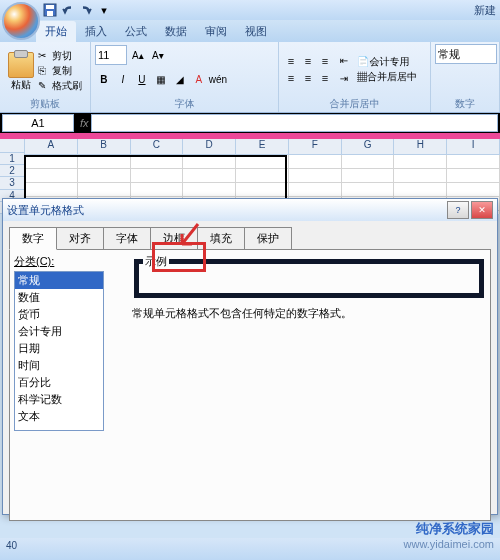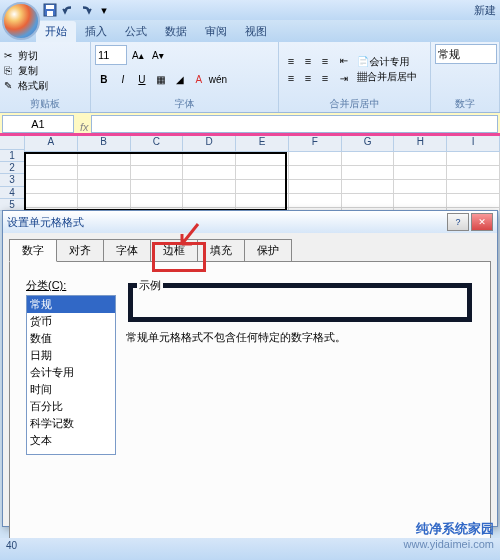--- a/index.html
+++ b/index.html
@@ -24,44 +24,44 @@
 .font-top{display:flex;align-items:center;gap:2px;height:22px}
 .font-sel{border:1px solid #9bb8db;background:#fff;height:18px;font-size:11px;padding:0 2px;display:flex;align-items:center}
 .font-name{width:68px}
 .font-size{width:26px}
 .tiny-btn{width:16px;height:16px;border:1px solid transparent;display:flex;align-items:center;justify-content:center;font-size:10px}
 .font-bot{display:flex;align-items:center;gap:1px;height:22px;margin-top:2px}
 .align-grid{display:grid;grid-template-columns:repeat(3,16px);grid-template-rows:repeat(2,16px);gap:1px}
 .align-grid div{border:1px solid transparent;display:flex;align-items:center;justify-content:center}
 .align-side{display:flex;flex-direction:column;gap:1px;font-size:10px;margin-left:4px}
 .num-sel{border:1px solid #9bb8db;background:#fff;height:18px;width:56px;font-size:11px;padding:0 2px;display:flex;align-items:center}
-.namebox-row{height:20px;background:#fef9c3;border-bottom:3px solid #ec4899;display:flex;align-items:flex-end}
+.namebox-row{height:20px;background:#000000;border-bottom:6px solid #ec4899;display:flex;align-items:center}
 .namebox{width:70px;height:16px;background:#fff;border:1px solid #9bb8db;margin:0 2px;text-align:center;font-size:11px;display:flex;align-items:center;justify-content:center}
 .fx-area{display:flex;align-items:center;gap:4px;margin-left:4px}
 .formula-bar{flex:1;height:16px;background:#fff;border:1px solid #9bb8db;margin:0 2px}
 .grid-area{background:#fff;height:75px;display:flex}
 .rowheads{display:flex;flex-direction:column}
 .corner{width:24px;height:16px;background:#e8eef6;border-right:1px solid #b8cfe8;border-bottom:1px solid #b8cfe8}
 .rowhead{width:24px;height:14px;background:#e8eef6;border-right:1px solid #b8cfe8;border-bottom:1px solid #b8cfe8;text-align:center;font-size:10px;color:#2b4a78}
 .cols{flex:1;overflow:hidden}
 .colheads{display:flex;height:16px}
 .colhead{width:52px;background:#e8eef6;border-right:1px solid #b8cfe8;border-bottom:1px solid #b8cfe8;text-align:center;font-size:10px;color:#2b4a78}
 .cells{display:flex;flex-direction:column}
 .cellrow{display:flex;height:14px}
 .cell{width:52px;border-right:1px solid #d4d4d4;border-bottom:1px solid #d4d4d4}
 .sel-range{position:absolute;border:2px solid #000;pointer-events:none}
-.dialog{position:absolute;left:2px;top:210px;width:494px;height:315px;background:#f0f0f0;border:1px solid #6a8bb8;box-shadow:2px 2px 8px rgba(0,0,0,.3)}
+.dialog{position:absolute;left:2px;top:198px;width:494px;height:315px;background:#f0f0f0;border:1px solid #6a8bb8;box-shadow:2px 2px 8px rgba(0,0,0,.3)}
 .dlg-title{height:22px;background:linear-gradient(#fff,#d6e6f8);display:flex;align-items:center;padding:0 4px;font-size:11px;color:#15428b}
 .dlg-ctrls{margin-left:auto;display:flex;gap:2px}
 .dlg-btn{width:20px;height:16px;background:linear-gradient(#f8f8f8,#d8d8d8);border:1px solid #888;display:flex;align-items:center;justify-content:center;font-size:9px}
 .dlg-close{background:linear-gradient(#f89898,#d84848);color:#fff}
 .dlg-tabs{display:flex;padding:6px 6px 0 6px;background:#f0f0f0}
 .dlg-tab{padding:3px 12px;border:1px solid #888;border-bottom:none;background:#f0f0f0;font-size:11px;margin-right:-1px;cursor:pointer;position:relative}
 .dlg-tab.active{background:#fcfcfc;z-index:2;border-bottom:1px solid #fcfcfc;margin-bottom:-1px}
-.dlg-body{border:1px solid #888;margin:0 6px 6px 6px;background:#fcfcfc;height:262px;padding:16px;display:flex;gap:10px;position:relative}
+.dlg-body{border:1px solid #888;margin:0 6px 6px 6px;background:#fcfcfc;height:262px;padding:4px;display:flex;gap:28px;position:relative}
 .cat-side{width:90px}
 .cat-label{font-size:11px;text-decoration:underline;margin-bottom:2px}
 .cat-list{border:1px solid #7a9ac8;background:#fff;height:158px;overflow:auto;font-size:11px}
 .cat-item{padding:1px 3px}
 .cat-item.sel{background:#3168c6;color:#fff}
 .sample-area{flex:1;font-size:11px}
 .sample-box{border:5px solid #0f172a;height:30px;margin-bottom:8px;padding:2px 4px;position:relative}
 .sample-box legend{font-size:11px;padding:0 2px}
 .arrow{position:absolute;left:178px;top:222px;z-index:20}
 .arrow-box{position:absolute;left:152px;top:242px;width:48px;height:24px;border:3px solid #d83030;z-index:19;pointer-events:none}
@@ -105,20 +105,24 @@
   <div class="rtab">插入</div>
   <div class="rtab">公式</div>
   <div class="rtab">数据</div>
   <div class="rtab">审阅</div>
   <div class="rtab">视图</div>
 </div>
 
 <div class="ribbon">
   <div class="rgroup" style="width:86px">
     <div class="clip-main">
+      <div class="paste-btn">
+        <div class="paste-icon"></div>
+        <span style="font-size:10px">粘贴</span>
+      </div>
       <div class="clip-side">
         <div>
             <span class="mini-icon">✂</span>
             <span>剪切</span>
           </div>
         <div>
             <span class="mini-icon">⎘</span>
             <span>复制</span>
           </div>
         <div>
@@ -284,24 +288,24 @@
     <div class="dlg-tab">字体</div>
     <div class="dlg-tab">边框</div>
     <div class="dlg-tab">填充</div>
     <div class="dlg-tab">保护</div>
   </div>
   <div class="dlg-body">
     <div class="cat-side">
       <div class="cat-label">分类(C):</div>
       <div class="cat-list">
         <div class="cat-item sel">常规</div>
+        <div class="cat-item">数值</div>
         <div class="cat-item">货币</div>
-        <div class="cat-item">数值</div>
+        <div class="cat-item">会计专用</div>
         <div class="cat-item">日期</div>
-        <div class="cat-item">会计专用</div>
         <div class="cat-item">时间</div>
         <div class="cat-item">百分比</div>
         <div class="cat-item">科学记数</div>
         <div class="cat-item">文本</div>
 
       </div>
     </div>
     <div class="sample-area">
       <fieldset class="sample-box">
         <legend>示例</legend>

